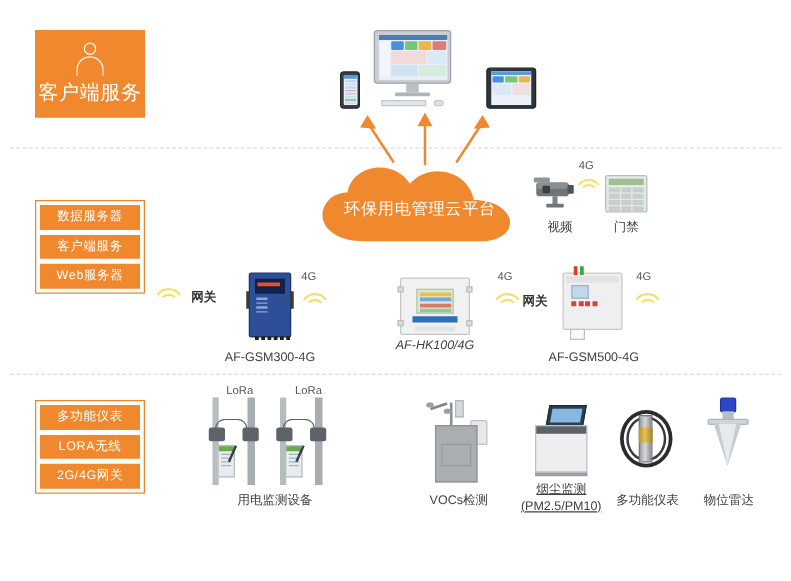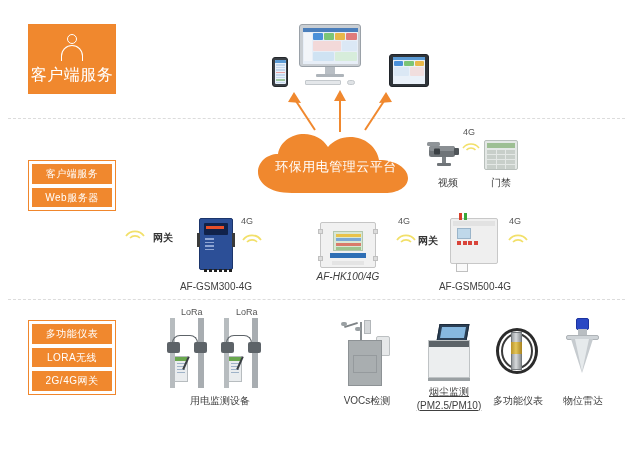--- a/index.html
+++ b/index.html
@@ -249,20 +249,21 @@
 
   <div class="group-box" id="client-box">
     <div class="person-icon">
       <div class="head"></div>
         <div class="body"></div>
     </div>
     <div class="tag">客户端服务</div>
   </div>
 
   <div class="group-box" id="server-box">
+    <div class="tag">数据服务器</div>
     <div class="tag">客户端服务</div>
     <div class="tag">Web服务器</div>
   </div>
 
   <div class="group-box" id="meter-box">
     <div class="tag">多功能仪表</div>
     <div class="tag">LORA无线</div>
     <div class="tag">2G/4G网关</div>
   </div>
 

